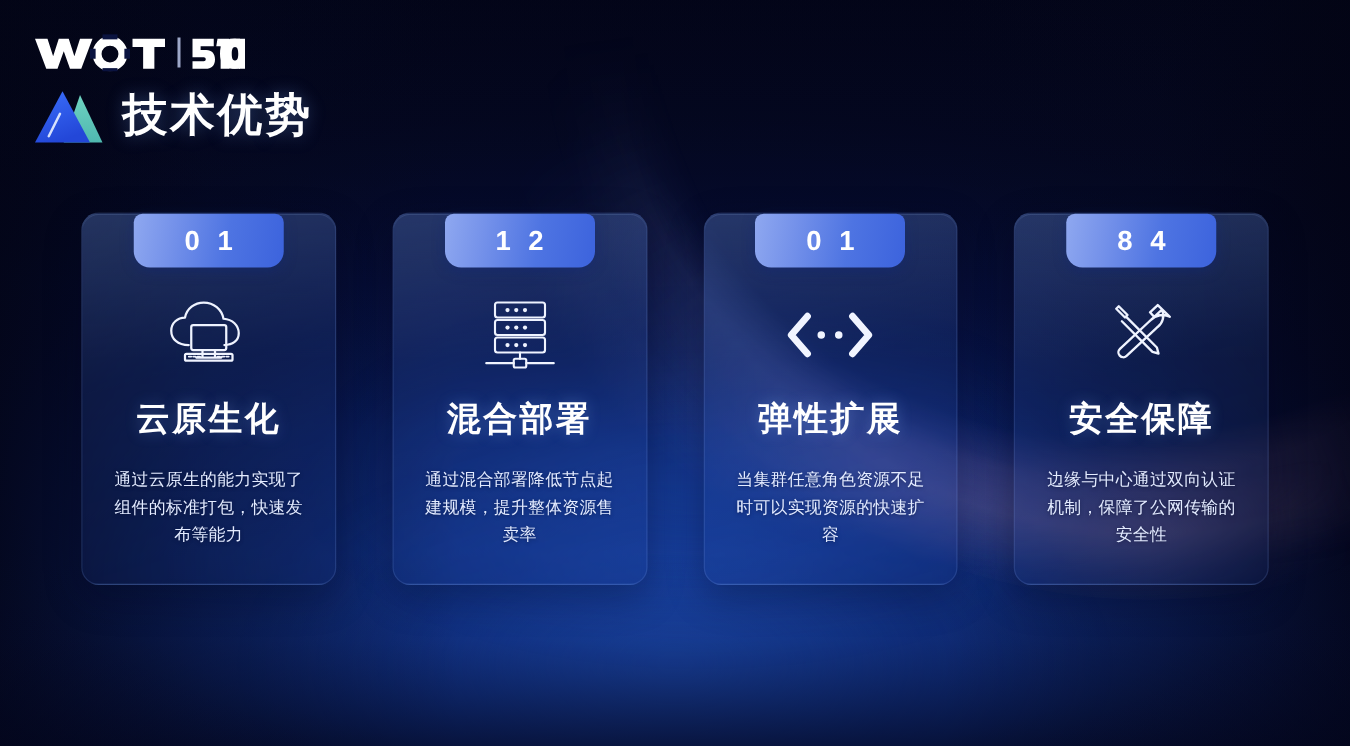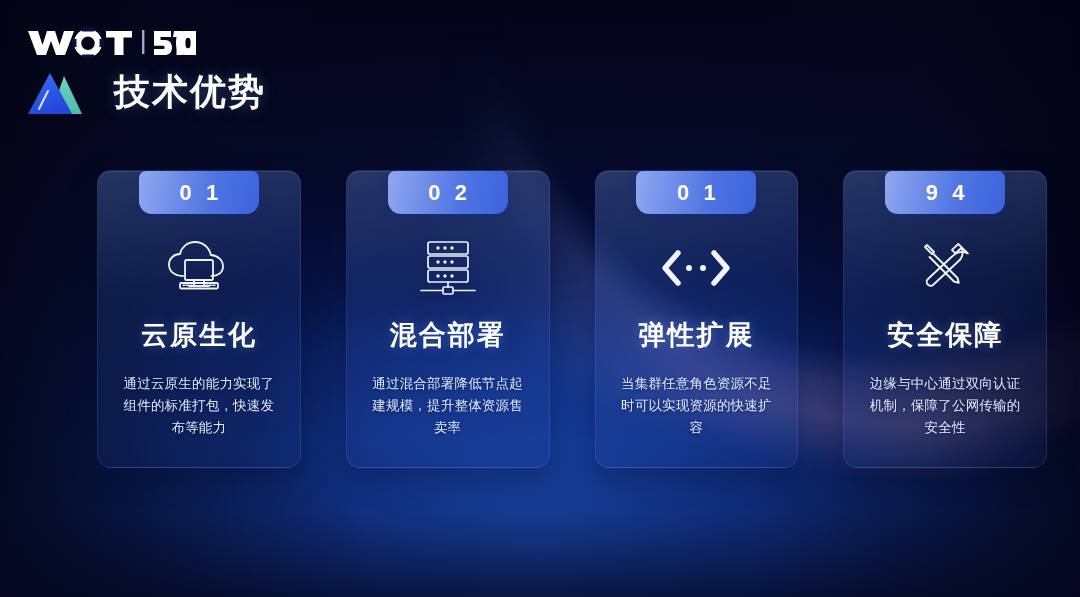--- a/index.html
+++ b/index.html
@@ -83,33 +83,33 @@
     position:absolute; inset:0;
     background:radial-gradient(125% 105% at 50% 62%, rgba(0,0,0,0) 38%, rgba(2,4,18,0.38) 76%, rgba(2,3,14,0.72) 100%);
   }
 
   
   .header { position:absolute; left:0; top:0; width:100%; z-index:5; }
 
   .brand { position:absolute; left:26px; top:27px; display:flex; align-items:center; height:30px; }
   .brand svg { display:block; }
 
-  .section { position:absolute; left:26px; top:66px; display:flex; align-items:center; gap:30px; }
+  .section { position:absolute; left:26px; top:66px; display:flex; align-items:center; gap:14px; }
   .section-mark { width:58px; height:52px; flex:0 0 58px; }
   .section-title {
     font-size:36px; font-weight:bold; color:#ffffff;
     letter-spacing:2px; line-height:1;
     text-shadow:0 0 14px rgba(120,170,255,.35);
   }
 
   
   .cards {
     position:absolute; left:65px; top:170px;
     width:950px; height:300px;
-    display:flex; gap:45px; z-index:4;margin-left:32px;
+    display:flex; gap:45px; z-index:4;
   }
   .card {
     position:relative; flex:1 1 0; height:298px;
     border-radius:14px;
     background:linear-gradient(165deg, rgba(86,126,212,0.30) 0%, rgba(46,86,180,0.20) 42%, rgba(30,62,150,0.12) 100%);
     border:1px solid rgba(136,170,235,0.16);
     box-shadow:inset 0 1px 0 rgba(180,205,255,0.13), 0 10px 30px rgba(2,6,30,0.30);
     backdrop-filter:blur(2px);
     display:flex; flex-direction:column; align-items:center;
   }
@@ -234,21 +234,21 @@
         <rect x="17" y="45" width="38" height="5.5" rx="1.2"></rect>
         <path d="M20 47.2 h2 M23.5 47.2 h2 M27 47.2 h2 M43 47.2 h2 M46.5 47.2 h2 M50 47.2 h2" stroke-width="1.4"></path>
       </svg>
     </div>
     <div class="card-title">云原生化</div>
     <div class="card-desc">通过云原生的能力实现了组件的标准打包，快速发布等能力</div>
   </div>
 
   <div class="card">
     <div class="badge">
-      <span class="badge-text">0 2</span>
+      <span class="badge-text">1 2</span>
     </div>
     <div class="card-icon">
       <svg width="60" height="58" viewBox="0 0 60 58" fill="none" stroke="#f0f4ff" stroke-width="1.7" stroke-linecap="round" stroke-linejoin="round">
         <rect x="10" y="3" width="40" height="12" rx="2"></rect>
         <rect x="10" y="17" width="40" height="12" rx="2"></rect>
         <rect x="10" y="31" width="40" height="12" rx="2"></rect>
         <g fill="#f0f4ff" stroke="none">
           <circle cx="20" cy="9" r="1.7"></circle>
             <circle cx="27" cy="9" r="1.7"></circle>
             <circle cx="34" cy="9" r="1.7"></circle>
@@ -281,21 +281,21 @@
           <circle cx="44" cy="20" r="3"></circle>
         </g>
       </svg>
     </div>
     <div class="card-title">弹性扩展</div>
     <div class="card-desc">当集群任意角色资源不足时可以实现资源的快速扩容</div>
   </div>
 
   <div class="card">
     <div class="badge">
-      <span class="badge-text">9 4</span>
+      <span class="badge-text">8 4</span>
     </div>
     <div class="card-icon">
       <svg width="60" height="58" viewBox="0 0 60 58" fill="none" stroke="#f0f4ff" stroke-width="1.9" stroke-linecap="round" stroke-linejoin="round">
 
         <path d="M45.5 5.5 L39.5 11.5 L43 15 L49 9 C51.5 14 50 20 46 23 L44 25 L22 47 A3.8 3.8 0 0 1 16.5 41.5 L38.5 19.5 L40.5 17.5 C44 13.5 50.5 12 55.5 14.5 Z" transform="translate(-3,-1) rotate(2 30 26)"></path>
 
         <path d="M12 6 L19 13 L17 15 L10 8 Z"></path>
         <path d="M19 13 L20.8 11.2 L44 34.5 L40 42.5 L36.5 41 L16.5 21 Z" opacity="0"></path>
         <path d="M18 14.5 L42.5 39 L43.8 43.8 L39 42.5 L14.5 18"></path>
       </svg>

